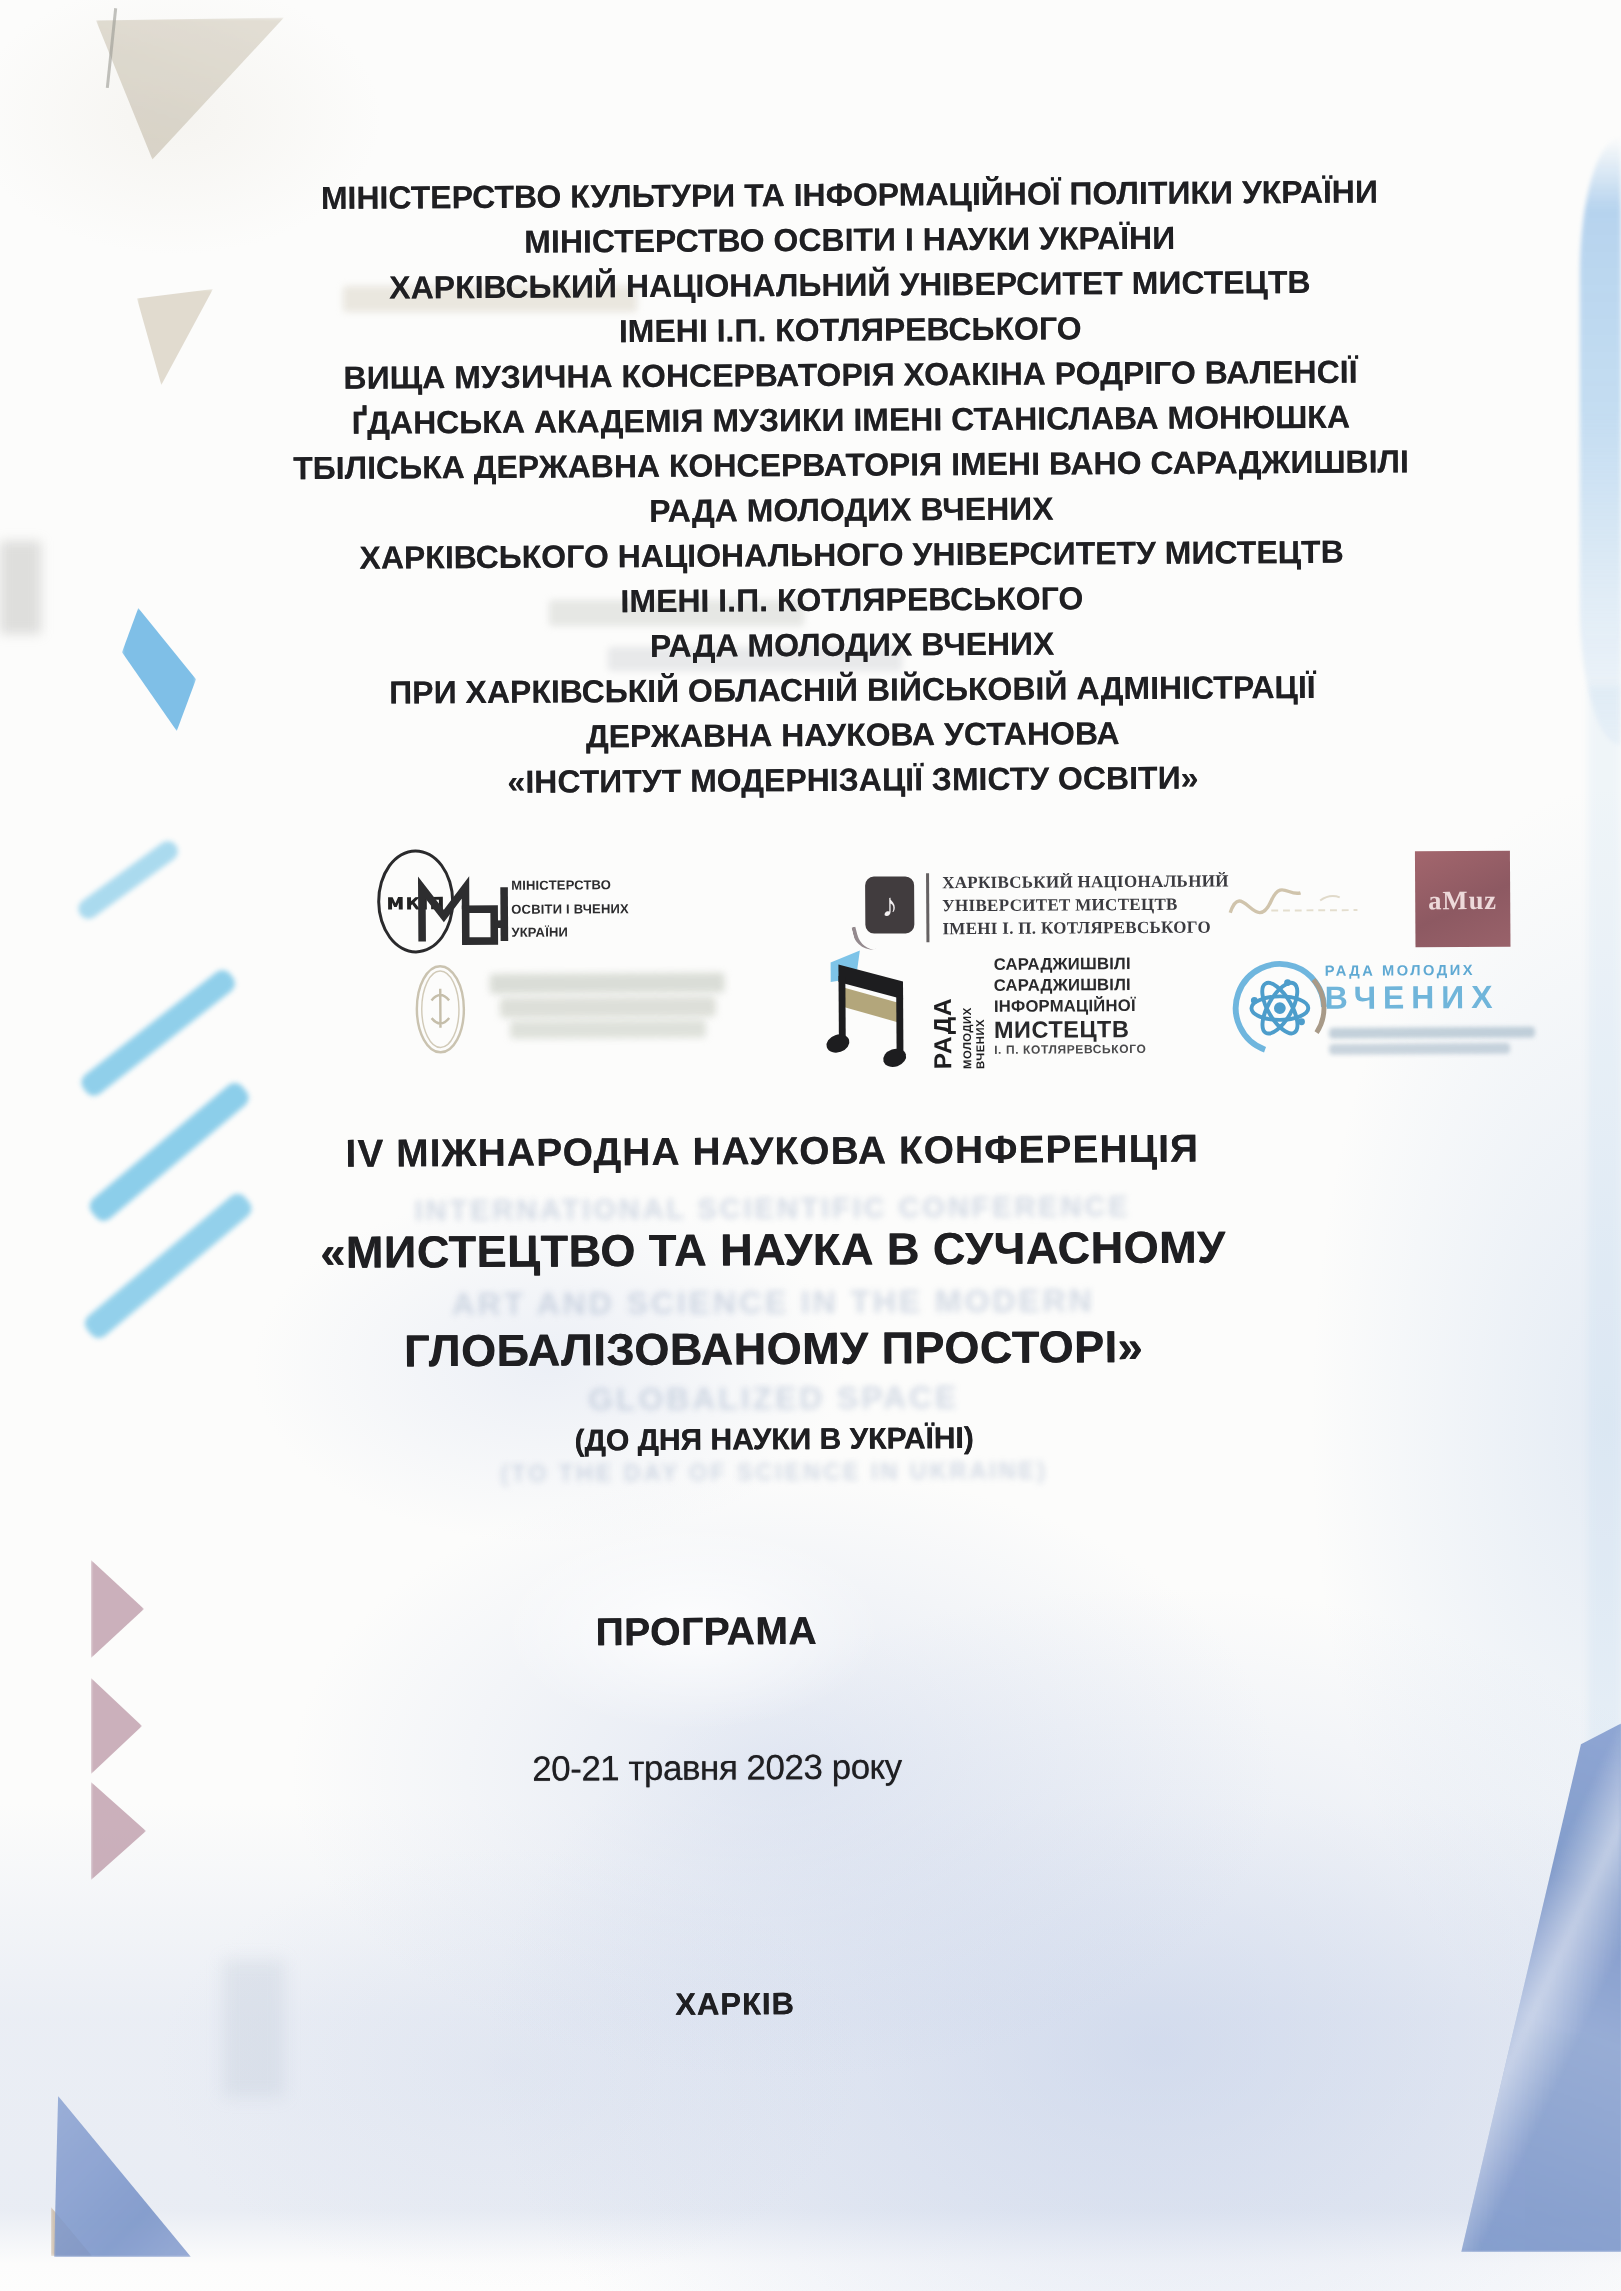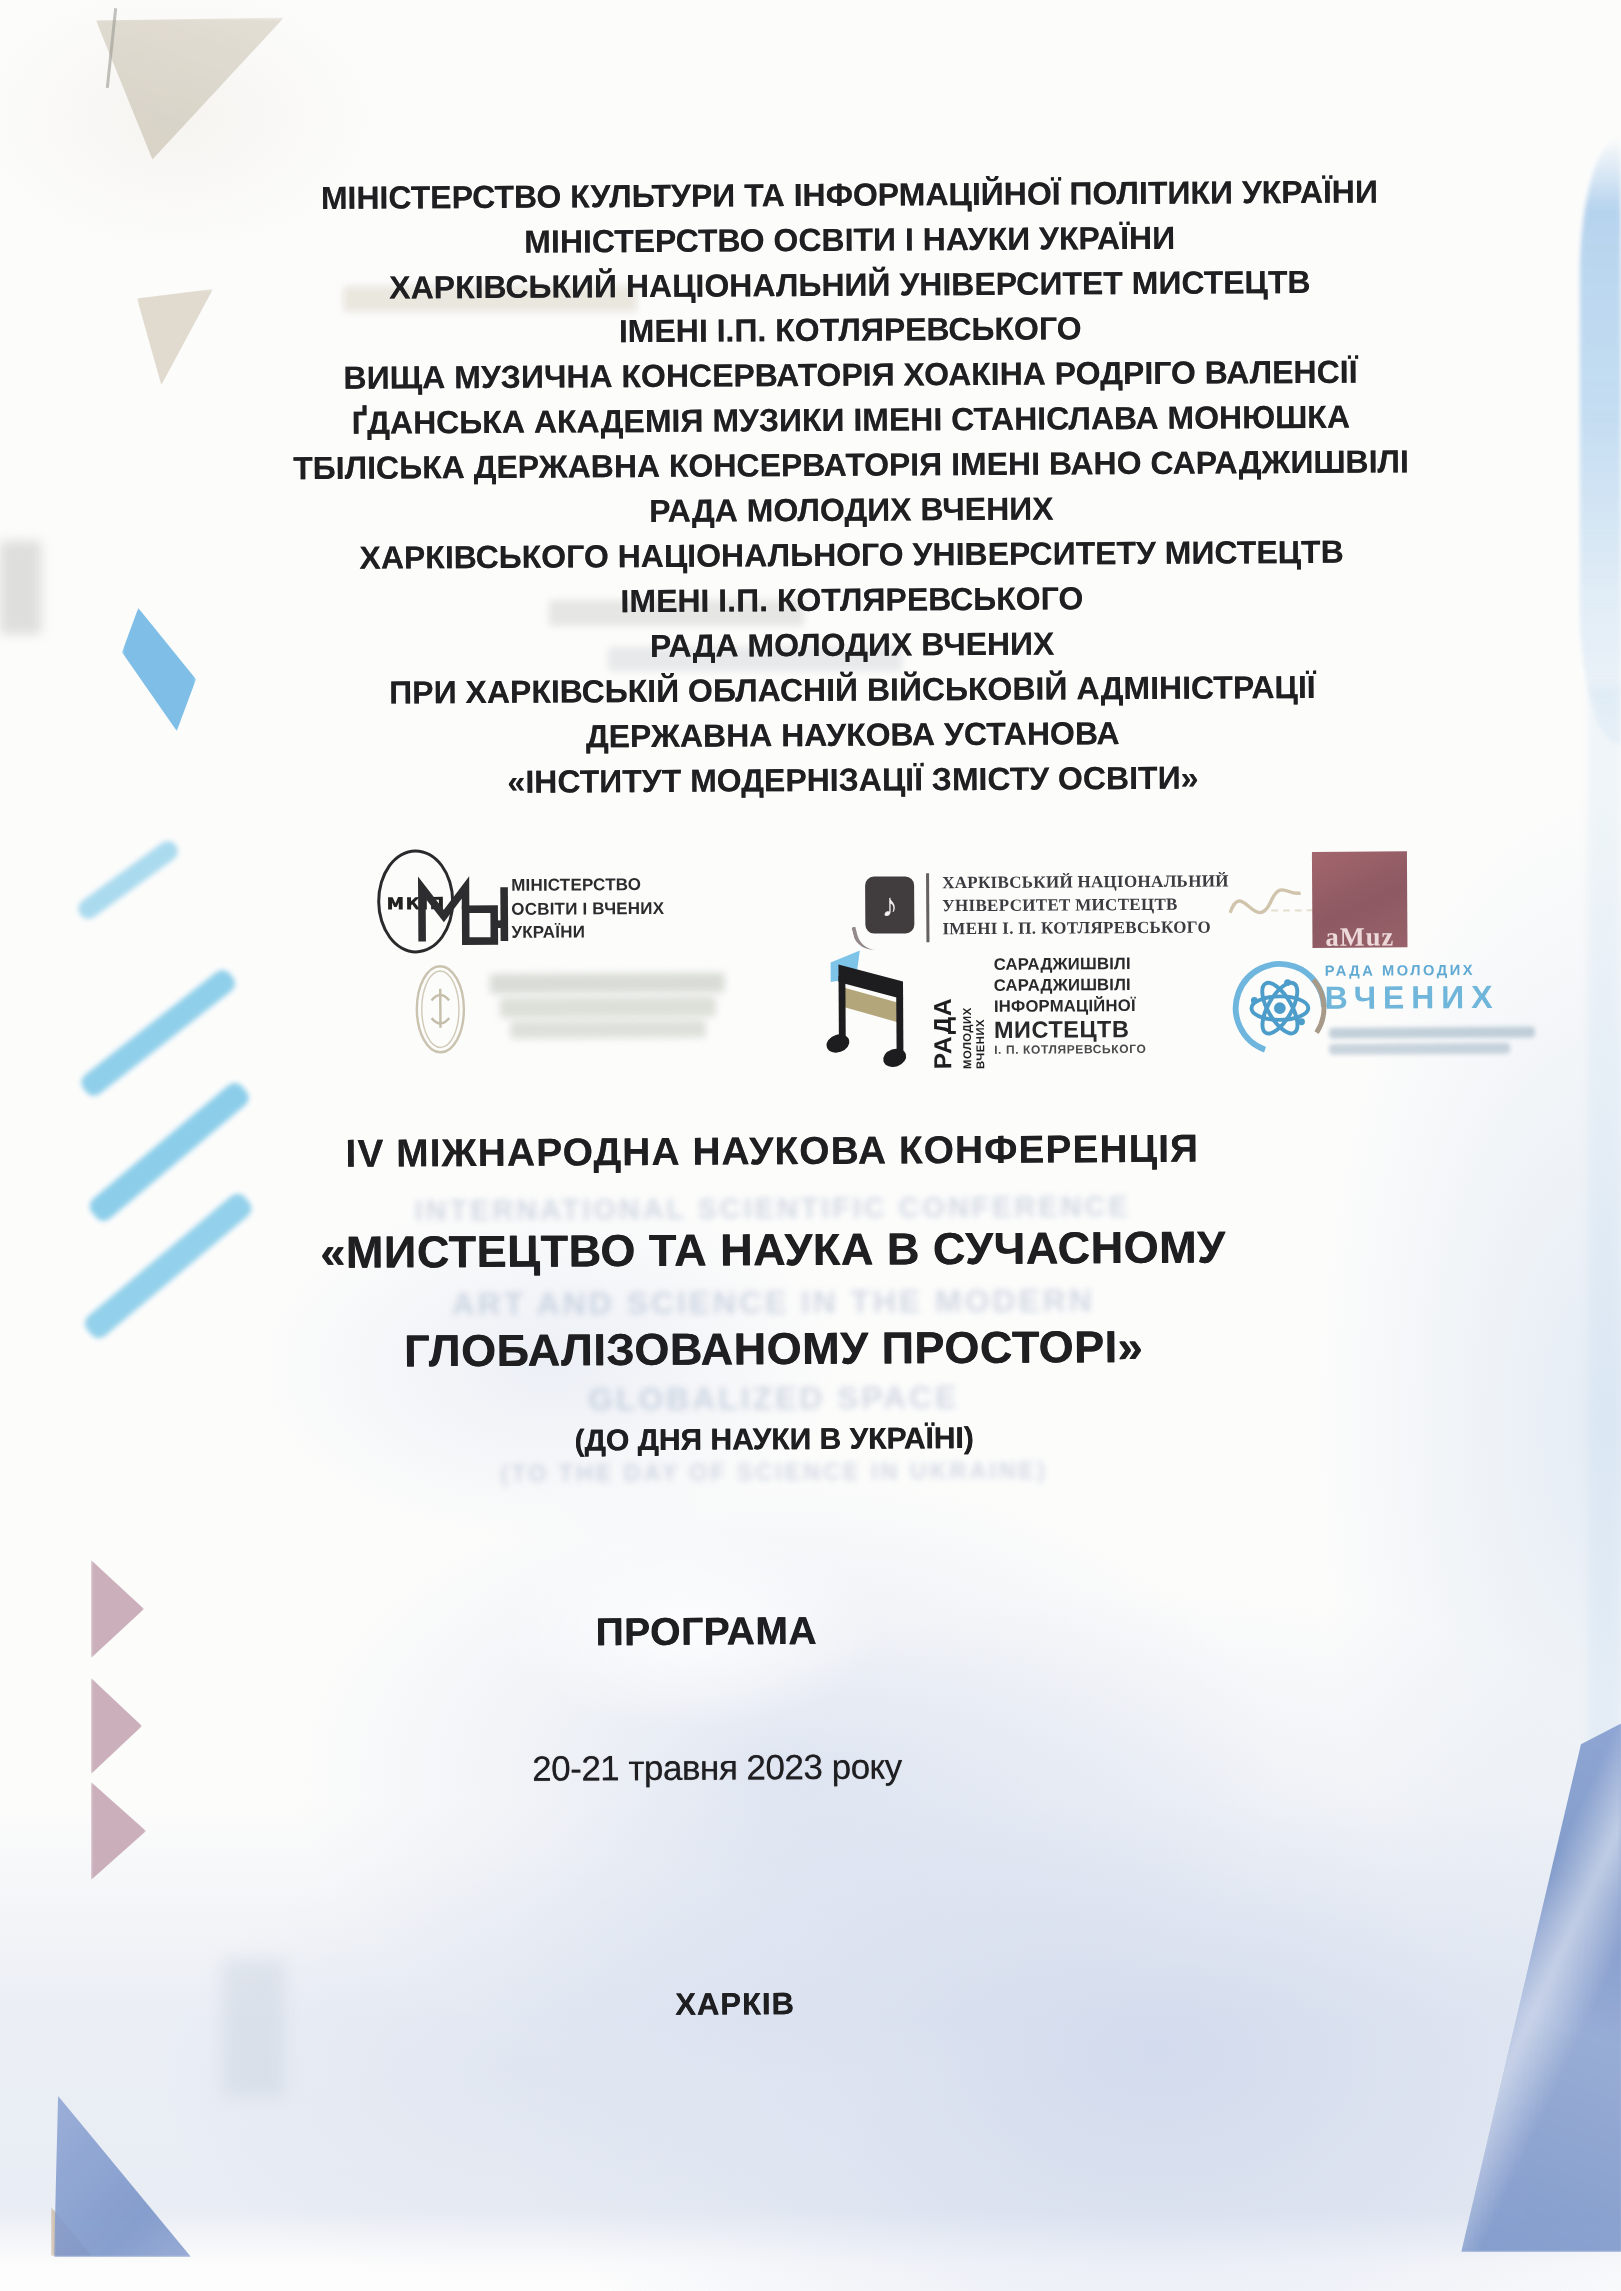--- a/index.html
+++ b/index.html
@@ -24,33 +24,33 @@
   .org-block{position:absolute;top:173px;left:127px;right:39px;text-align:center;}
   .org-line{font-size:32px;font-weight:700;line-height:45px;letter-spacing:0;
             text-shadow:0 0 0.6px rgba(35,35,40,0.65);white-space:nowrap;}
 
   
   .logo{position:absolute;}
   .mkip{left:378px;top:847px;width:71px;height:98px;border:3.9px solid #2a2a2c;border-radius:50%;
         display:flex;align-items:center;justify-content:center;font-weight:700;font-size:22.5px;
         letter-spacing:0.5px;color:#222;font-family:"DejaVu Sans",sans-serif;}
   .mon-glyph{left:416px;top:868px;}
-  .mon-caption{left:512px;top:872px;font-size:17px;font-weight:700;line-height:23.5px;color:#2c2c2e;
+  .mon-caption{left:512px;top:872px;font-size:13px;font-weight:700;line-height:23.5px;color:#2c2c2e;
                letter-spacing:0.2px;}
   .knua-square{left:866px;top:877px;width:49px;height:57px;background:#413c3e;border-radius:8.8px;
                display:flex;align-items:center;justify-content:center;color:#f4f1f2;font-size:33px;}
   .knua-curl{left:855px;top:925px;width:14.7px;height:27.4px;border-left:4.9px solid #948a8e;
              border-radius:0 0 0 19.6px;transform:rotate(-14deg);}
   .knua-divider{left:927px;top:874px;width:2.9px;height:69px;background:#4a4547;opacity:.85;}
   .knua-caption{left:943px;top:872px;font-family:"Liberation Serif",serif;font-size:17px;
                 font-weight:700;line-height:23px;color:#3b3b40;letter-spacing:0.3px;}
   .wave{left:1227px;top:874px;opacity:.85;}
-  .amuz{left:1313px;top:855px;width:95px;height:96px;
+  .amuz{left:1416px;top:855px;width:95px;height:96px;
         background:linear-gradient(155deg,#a3666d,#8d5962 55%,#99626a);
-        text-align:center;box-sizing:border-box;padding-top:70px;
+        text-align:center;box-sizing:border-box;padding-top:34px;
         font-family:"Liberation Serif",serif;font-weight:700;font-size:26.5px;color:#edd9da;letter-spacing:1px;}
   .oval{left:414px;top:961px;opacity:.78;}
   .rmv-note{left:825px;top:947px;}
   .rmv-vert-big{left:929px;top:1070px;width:118px;height:27.4px;transform:rotate(-90deg);
                 transform-origin:0 0;font-size:24.5px;font-weight:700;letter-spacing:1px;color:#1e1e20;}
   .rmv-vert-small{left:961px;top:1070px;width:116px;transform:rotate(-90deg);transform-origin:0 0;
                   font-size:11.3px;font-weight:700;line-height:12.7px;color:#1e1e20;letter-spacing:0.5px;}
   .rmv-caption{left:994px;top:955px;color:#29292b;}
   .rmv-caption .c{font-size:16.7px;font-weight:700;line-height:21px;letter-spacing:0.2px;}
   .rmv-caption .c-big{font-size:23.5px;font-weight:700;line-height:27.4px;letter-spacing:0.5px;}

